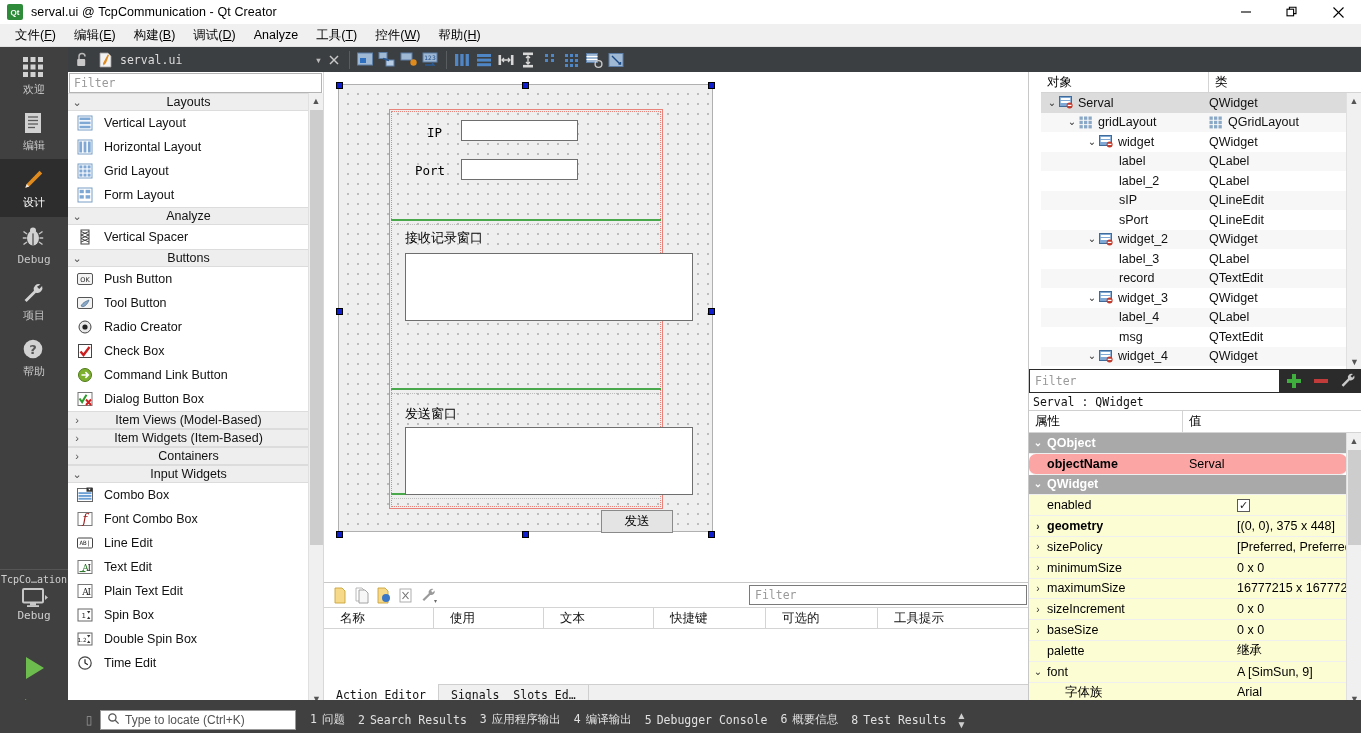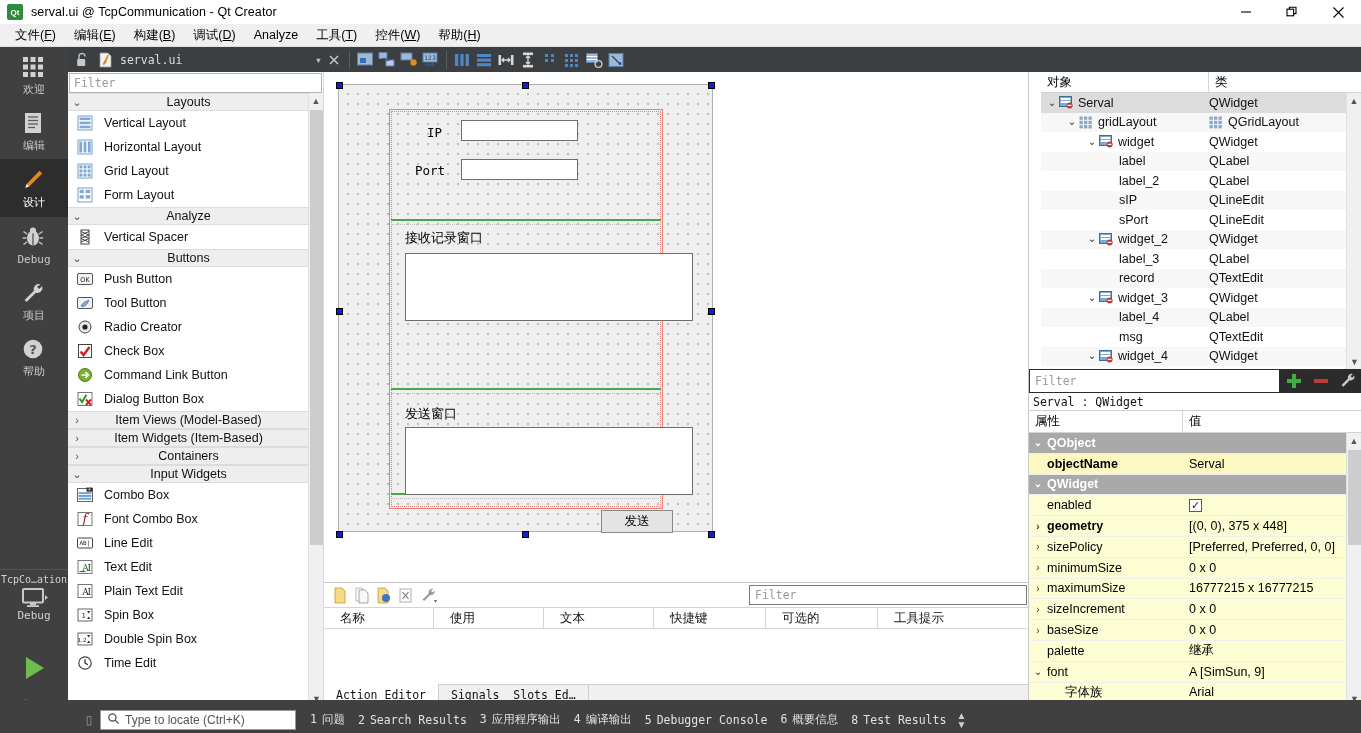--- a/index.html
+++ b/index.html
@@ -249,22 +249,22 @@
     font-family: "DejaVu Sans Mono", monospace; font-size: 11.5px;
     border-bottom: 1px solid #d0d0d0; color: #111;
   }
   .pd-head { height: 22px; display: flex; border-bottom: 1px solid #d4d4d4; font-size: 12.5px; }
   .pd-rows { flex: 1; position: relative; overflow: hidden; }
   .pd-row {
     height: 20.8px; display: flex; align-items: center; font-size: 12.5px;
     border-bottom: 1px solid #efefef;
   }
   .pd-row.group { background: #a9a9a9; color: #ffffff; font-weight: bold; }
-  .pd-row.hl { background: #fef9c3; }
-  .pd-row.yl { background: #fdfdd4; }
+  .pd-row.hl { background: #fca5a5; border-radius: 7px; }
+  .pd-row.yl { background: #fdfdd4; gap: 48px; }
   .pd-k {
     width: 154px; display: flex; align-items: center; gap: 2px;
     padding-left: 2px; overflow: hidden; white-space: nowrap;
   }
   .pd-v { flex: 1; padding-left: 6px; white-space: nowrap; overflow: hidden; }
   .pd-k.bold { font-weight: bold; }
   .pd-sb {
     position: absolute; right: 0; top: 0; width: 15px; height: 100%;
     background: #f0f0f0; border-left: 1px solid #e0e0e0;
   }

